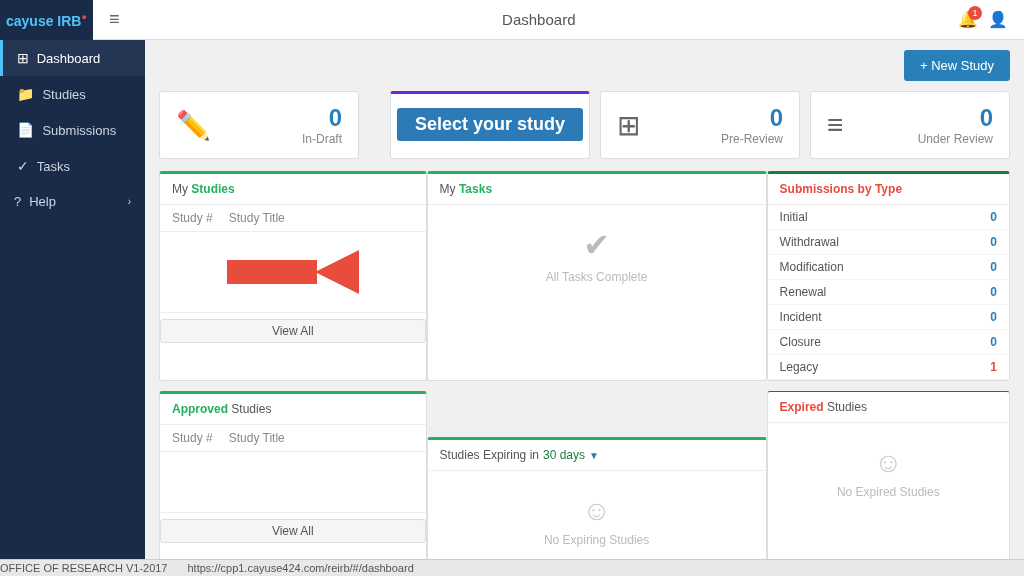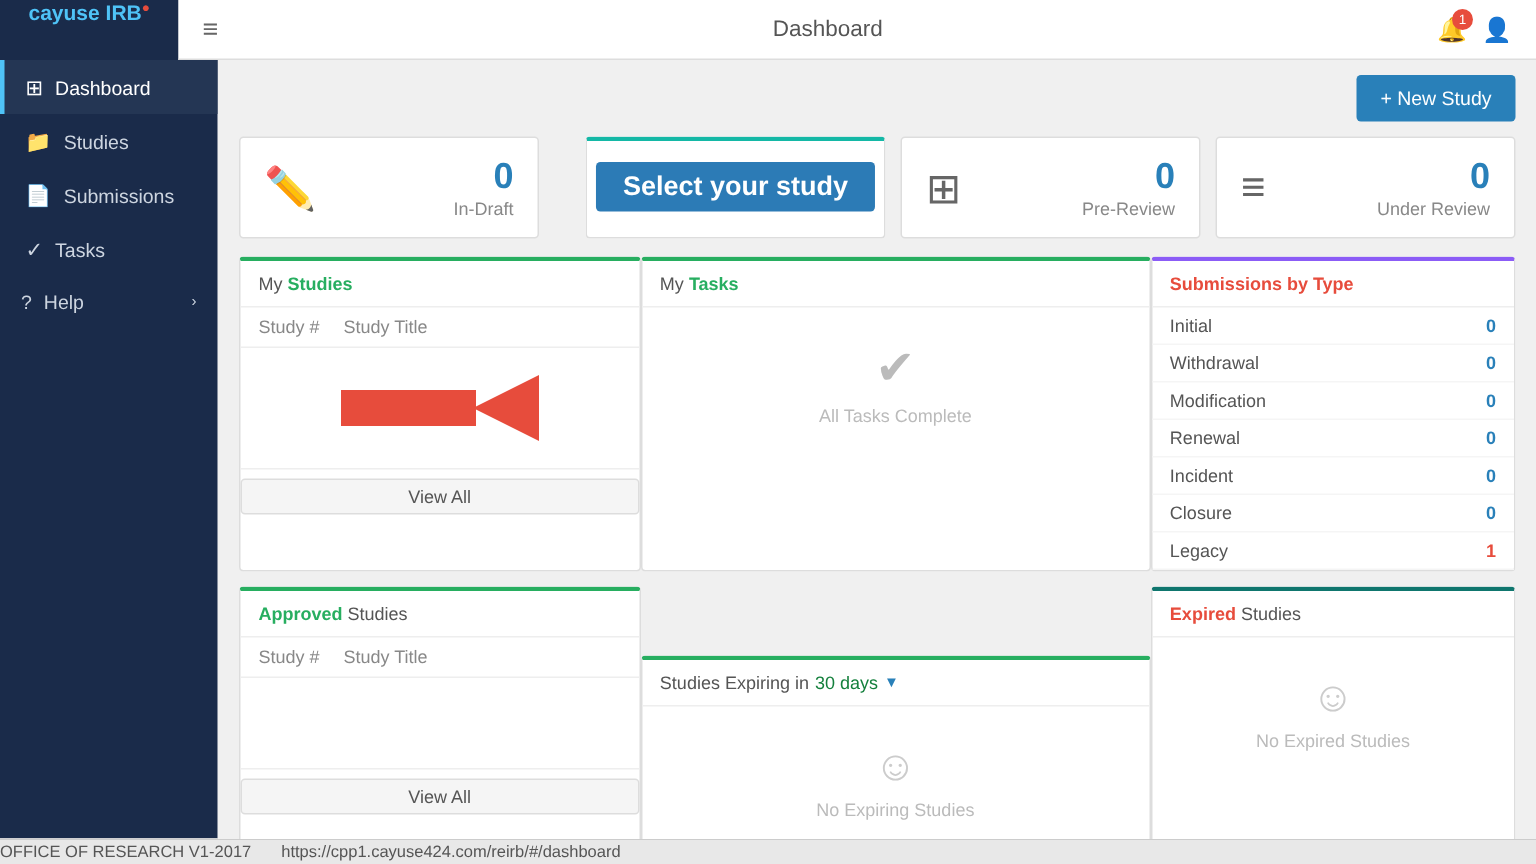--- a/index.html
+++ b/index.html
@@ -11,22 +11,22 @@
       background: #fff; border-bottom: 1px solid #ddd; height: 40px; padding: 0 16px; flex-shrink: 0;
     }
     .topbar-left { display: flex; align-items: center; gap: 12px; }
     .topbar-title { font-size: 15px; color: #555; font-weight: normal; }
     .topbar-icons { display: flex; align-items: center; gap: 10px; }
     .icon-btn { background: none; border: none; cursor: pointer; font-size: 16px; color: #666; position: relative; }
     .notif-badge { position: absolute; top: -4px; right: -4px; background: #e74c3c; color: #fff; border-radius: 50%; font-size: 9px; width: 14px; height: 14px; display: flex; align-items: center; justify-content: center; }
     .hamburger { font-size: 18px; color: #666; cursor: pointer; }
 
     .app-logo {
-      background: #1a2b4a; color: #fff; padding: 0 19px; height: 40px;
-      display: flex; font-size: 14px; font-weight: bold; white-space: nowrap;
+      background: #1a2b4a; color: #fff; padding: 0 6px; height: 40px;
+      display: flex; align-items: center; font-size: 14px; font-weight: bold; white-space: nowrap;
     }
     .app-logo span { color: #4fc3f7; }
 
     
     .main-layout { display: flex; flex: 1; overflow: hidden; }
 
     
     .sidebar { background: #1a2b4a; width: 145px; flex-shrink: 0; display: flex; flex-direction: column; }
     .sidebar-item {
       display: flex; align-items: center; gap: 8px; padding: 10px 14px;
@@ -155,21 +155,21 @@
       <div class="stats-row">
 
         <div class="stat-card">
           <div class="stat-icon">✏️</div>
           <div class="stat-info">
             <div class="stat-number">0</div>
             <div class="stat-label">In-Draft</div>
           </div>
         </div>
 
-        <div class="stat-card" style="position:relative; border-top:3px solid #14b8a6;margin-left:21px;">
+        <div class="stat-card" style="position:relative; border-top:3px solid #6d28d9;margin-left:21px;">
           <div class="stat-icon">🏛</div>
           <div class="stat-info">
             <div class="stat-number"></div>
             <div class="stat-label">Approved</div>
           </div>
 
           <div class="select-study-tooltip">Select your study</div>
         </div>
 
         <div class="stat-card">
@@ -216,21 +216,21 @@
             My <span class="highlight">Tasks</span>
           </div>
           <div class="panel-body">
             <div class="tasks-empty">
               <span class="check-icon">✔</span>
               <span>All Tasks Complete</span>
             </div>
           </div>
         </div>
 
-        <div class="panel" style="flex:1; border-top:3px solid #8b5cf6;">
+        <div class="panel" style="flex:1; border-top:3px solid #15803d;">
           <div class="panel-header">
             <span class="highlight2">Submissions by Type</span>
           </div>
           <div id="sub-rows-container">
               <div class="sub-row">
                 <span>Initial</span>
                 <span class="sub-count">0</span>
               </div>
               <div class="sub-row">
                 <span>Withdrawal</span>
@@ -283,21 +283,21 @@
             <span style="color:#2980b9; font-size:10px;">▼</span>
           </div>
           <div class="panel-body">
             <div class="smiley-empty">
               <span class="smiley">☺</span>
               <span>No Expiring Studies</span>
             </div>
           </div>
         </div>
 
-        <div class="panel" style="flex:1; border-top:3px solid #0f766e;">
+        <div class="panel" style="flex:1; border-top:1px solid #0f766e;">
           <div class="panel-header">
             <span class="highlight2">Expired</span> Studies
           </div>
           <div class="panel-body">
             <div class="smiley-empty">
               <span class="smiley">☺</span>
               <span>No Expired Studies</span>
             </div>
           </div>
         </div>

